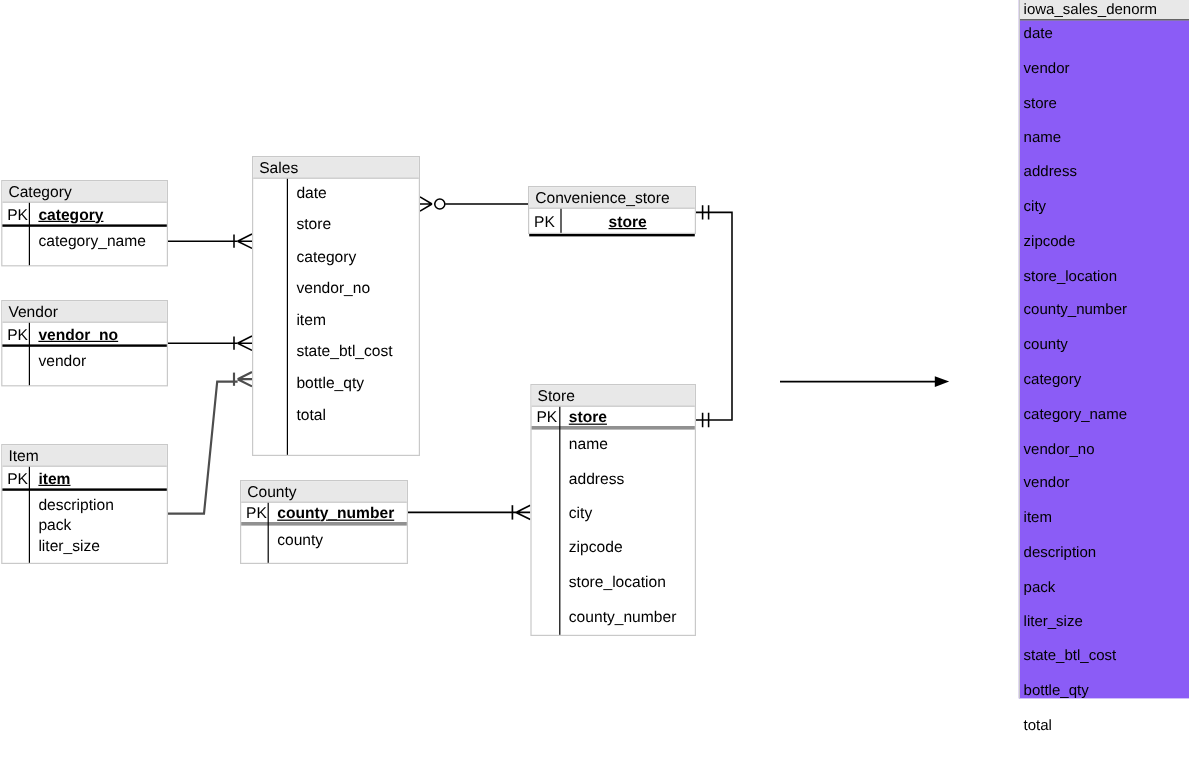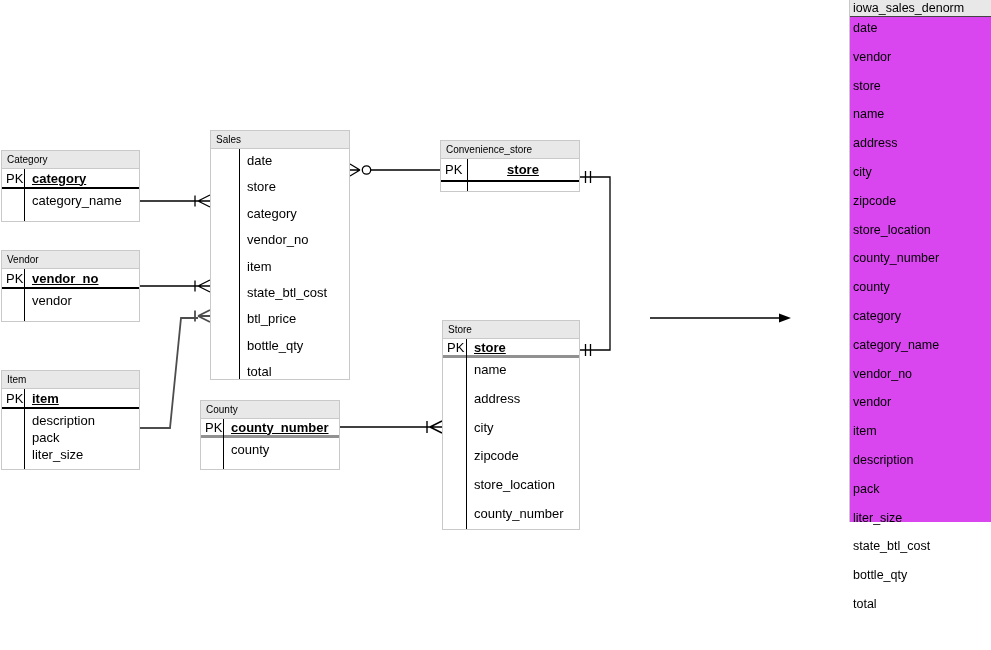--- a/index.html
+++ b/index.html
@@ -7,41 +7,41 @@
     position:relative;width:991px;height:650px;background:#ffffff;
     font-family:"Liberation Sans",sans-serif;color:#000;overflow:hidden;
   }
   .overlay{position:absolute;left:0;top:0;pointer-events:none;}
   .tbl{
     position:absolute;border:1px solid #c9c9c9;background:#fff;
     box-sizing:border-box;
   }
   .tbl-header{
     background:#e8e8e8;border-bottom:1px solid #c9c9c9;
-    font-size:10px;display:flex;align-items:center;padding-left:5px;
+    font-size:13px;display:flex;align-items:center;padding-left:5px;
     box-sizing:border-box;height:18px;white-space:nowrap;overflow:hidden;
   }
   .pk-row{
     display:flex;align-items:center;font-size:13px;box-sizing:border-box;
     position:relative;white-space:nowrap;
   }
   .pk-row.black-sep{border-bottom:2px solid #000;}
   .pk-row.gray-sep{border-bottom:3px solid #919191;}
   .pk-cell{padding-left:4px;box-sizing:border-box;flex:0 0 auto;}
   .pk-name{font-weight:bold;text-decoration:underline;padding-left:8px;}
   .pk-name.centered{flex:1;text-align:center;padding-left:0;}
   .tbl-body{position:relative;box-sizing:border-box;padding-top:2px;}
   .field-row{
     box-sizing:border-box;font-size:13px;padding-top:2px;white-space:nowrap;
     overflow:hidden;
   }
   .pk-divider{position:absolute;width:1px;background:#000;}
   .denorm{
-    position:absolute;left:849px;top:0;width:142px;height:522px;
-    border-left:1px solid #c9c9c9;box-sizing:border-box;background:#d946ef;
+    position:absolute;left:849px;top:0;width:142px;height:582px;
+    border-left:1px solid #c9c9c9;box-sizing:border-box;background:#8b5cf6;
   }
   .denorm-header{
     height:17px;background:#e8e8e8;border-bottom:1px solid #444;
     font-size:12.5px;display:flex;align-items:center;padding-left:3px;
     box-sizing:border-box;white-space:nowrap;
   }
   .denorm-row{
     height:28.8px;box-sizing:border-box;padding:4px 0 0 3px;font-size:12.5px;
     white-space:nowrap;
   }
@@ -133,27 +133,26 @@
       </div>
       <div class="tbl" style="left: 210px; top: 130px; width: 140px; height: 250px;">
         <div class="tbl-header">Sales</div>
         <div class="tbl-body">
           <div class="field-row" style="height: 26.4px; padding-left: 36px;">date</div>
           <div class="field-row" style="height: 26.4px; padding-left: 36px;">store</div>
           <div class="field-row" style="height: 26.4px; padding-left: 36px;">category</div>
           <div class="field-row" style="height: 26.4px; padding-left: 36px;">vendor_no</div>
           <div class="field-row" style="height: 26.4px; padding-left: 36px;">item</div>
           <div class="field-row" style="height: 26.4px; padding-left: 36px;">state_btl_cost</div>
-          <div class="field-row" style="height: 26.4px; padding-left: 36px;">btl_price</div>
           <div class="field-row" style="height: 26.4px; padding-left: 36px;">bottle_qty</div>
           <div class="field-row" style="height: 26.4px; padding-left: 36px;">total</div>
         </div>
         <div class="pk-divider" style="left: 28px; top: 18px; bottom: 0px;"></div>
       </div>
-      <div class="tbl" style="left: 440px; top: 140px; width: 140px; height: 52px;">
+      <div class="tbl" style="left: 440px; top: 155px; width: 140px; height: 40px;">
         <div class="tbl-header">Convenience_store</div>
         <div class="pk-row black-sep" style="height: 23px;">
           <span class="pk-cell" style="width: 26px;">PK</span>
           <span class="pk-name centered">store</span>
         </div>
         <div class="tbl-body"></div>
         <div class="pk-divider" style="left: 26px; top: 18px; bottom: 0px;"></div>
       </div>
       <div class="tbl" style="left: 442px; top: 320px; width: 138px; height: 210px;">
         <div class="tbl-header">Store</div>

